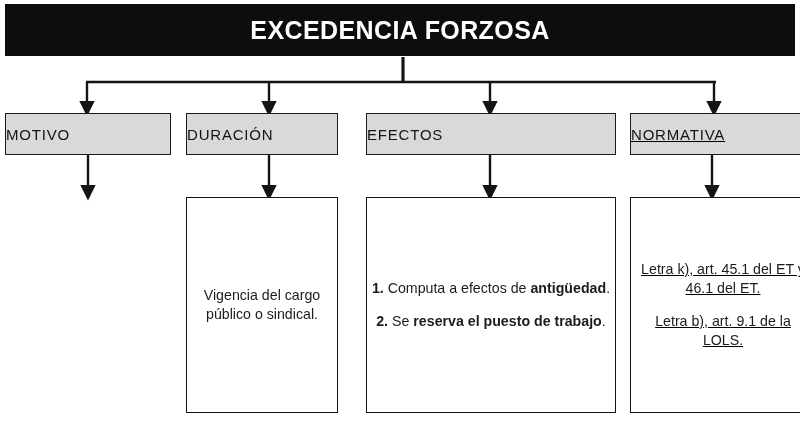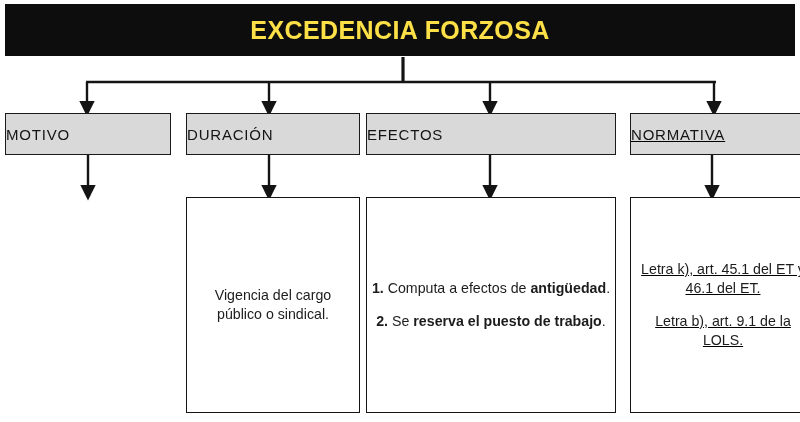--- a/index.html
+++ b/index.html
@@ -22,21 +22,21 @@
     left: 5px;
     top: 4px;
     width: 790px;
     height: 52px;
     background: #0d0d0d;
     display: flex;
     align-items: center;
     justify-content: center;
   }
   .title-text {
-    color: #fde047;
+    color: #ffffff;
     font-size: 25px;
     font-weight: bold;
     letter-spacing: 0.4px;
     text-align: center;
     font-family: "Liberation Sans", "DejaVu Sans", sans-serif;
   }
 
   
   .connectors {
     position: absolute;
@@ -87,21 +87,21 @@
     text-align: center;
     width: 100%;
   }
   .cnt-text.b { font-weight: bold; }
   .cnt-text + .cnt-text { margin-top: 14px; }
   .cnt-text .bold { font-weight: bold; }
   .cnt-text .norm { font-weight: normal; }
 
   
   .col-motivo    { left: 5px;   width: 166px; }
-  .col-duracion  { left: 186px; width: 174px; }
+  .col-duracion  { left: 186px; width: 152px; }
   .col-efectos   { left: 366px; width: 250px; }
   .col-normativa { left: 630px; width: 186px; text-decoration: underline; }
 </style>
 </head>
 <body>
 
 <div id="page">
 
   <div class="title-bar">
     <div class="title-text">EXCEDENCIA FORZOSA</div>

